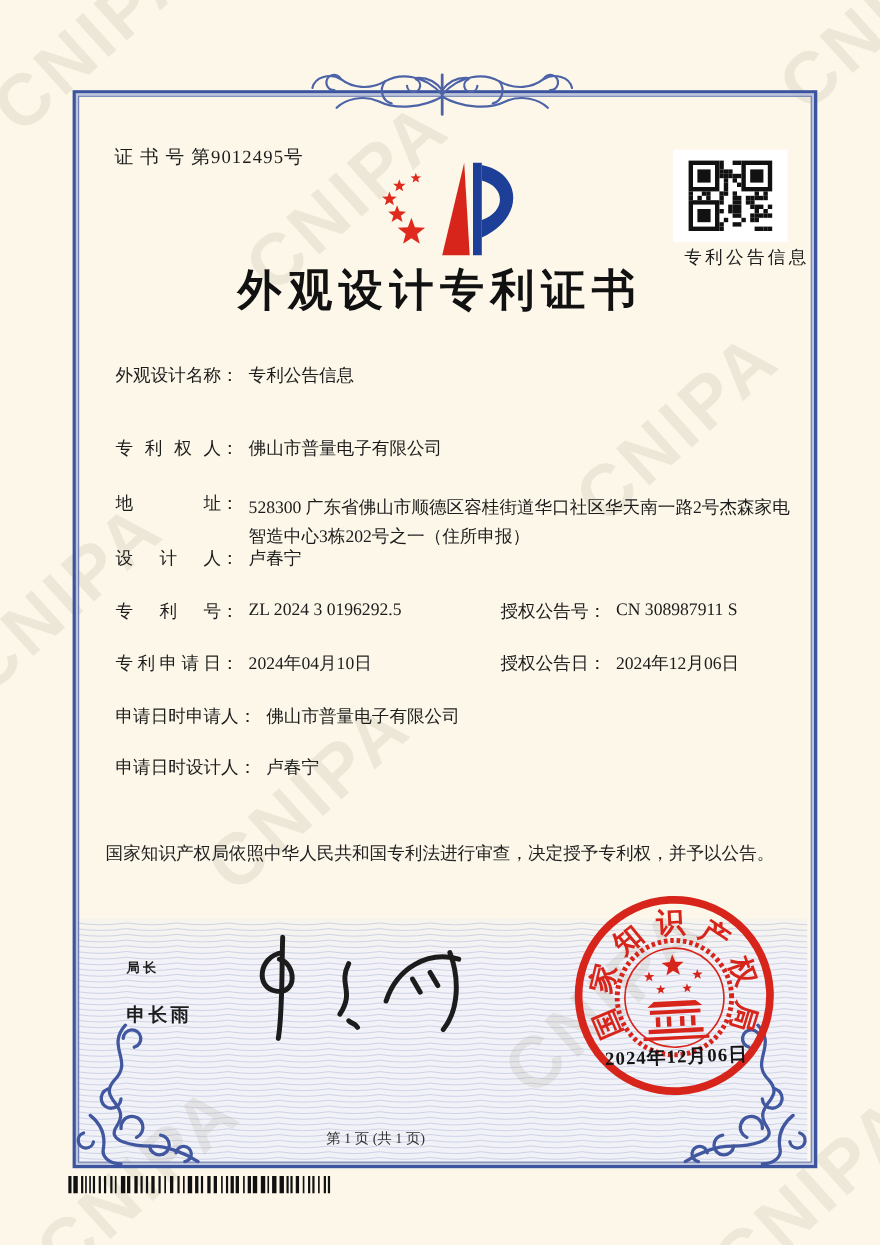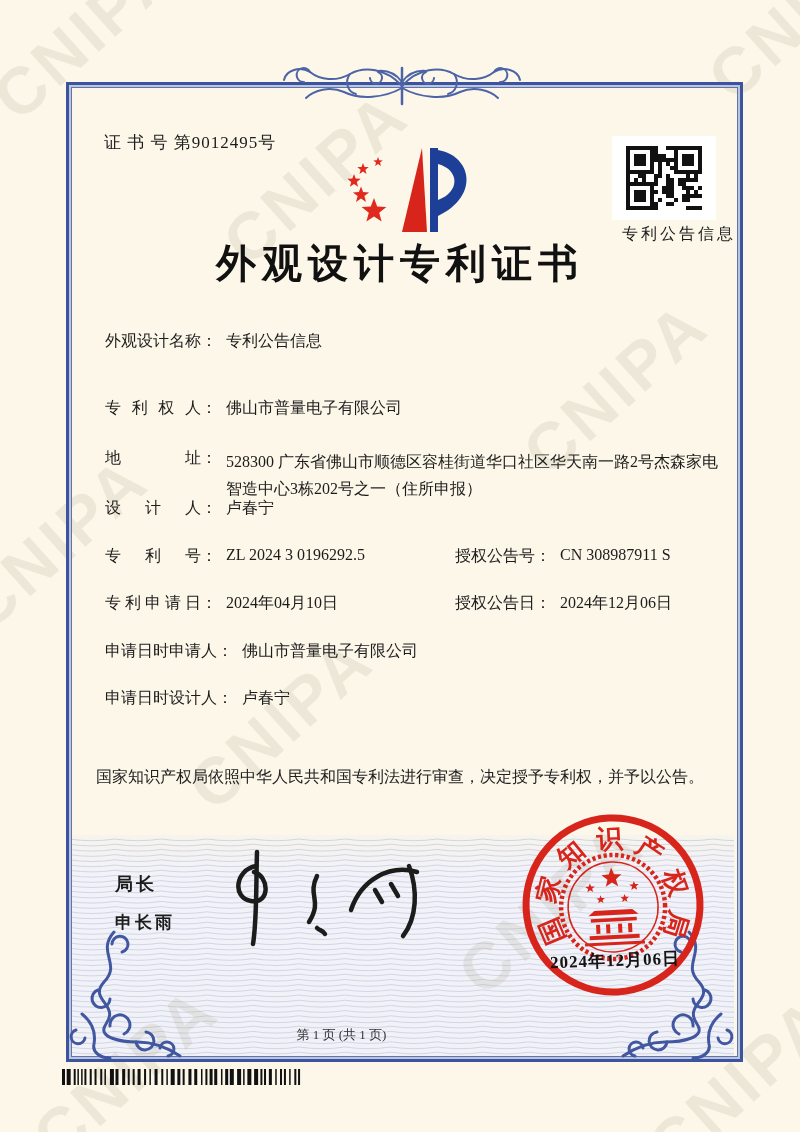--- a/index.html
+++ b/index.html
@@ -41,21 +41,21 @@
   .flabel{display:inline-block;width:96px;text-align:justify;text-align-last:justify;}
   .flabel.natural{width:auto;text-align:center;text-align-last:auto;}
   .fvalue{margin-left:9px;}
   .fvalue.wrap{white-space:normal;width:505px;line-height:27px;}
   .field.rcol{left:455px;}
   
   .statement{position:absolute;left:84px;top:760px;width:632px;z-index:4;font-size:16px;line-height:33px;color:#222;}
   .statement .l1{text-align:center;}
   .statement .l2{text-align:justify;text-align-last:justify;}
   
-  .sig-title{position:absolute;left:115px;top:872px;font-size:18px;font-weight:bold;letter-spacing:3px;z-index:4;font-family:Liberation Serif, serif;}
+  .sig-title{position:absolute;left:115px;top:872px;font-size:12px;font-weight:bold;letter-spacing:3px;z-index:4;font-family:Liberation Serif, serif;}
   .sig-name{position:absolute;left:115px;top:911px;font-size:17px;font-weight:bold;letter-spacing:3px;z-index:4;font-family:"Liberation Sans","DejaVu Sans",sans-serif;}
   .sig-svg{position:absolute;left:205px;top:838px;z-index:4;}
   
   .seal{position:absolute;left:518px;top:810px;z-index:5;transform:rotate(-3deg);}
   .seal-date{
     position:absolute;left:520px;top:949px;width:190px;text-align:center;z-index:6;
     font-size:17px;font-weight:bold;letter-spacing:1px;color:#141414;transform:rotate(-2deg);
   }
   
   .page-no{position:absolute;left:69px;top:1026px;width:545px;text-align:center;font-size:13px;color:#333;z-index:4;}

